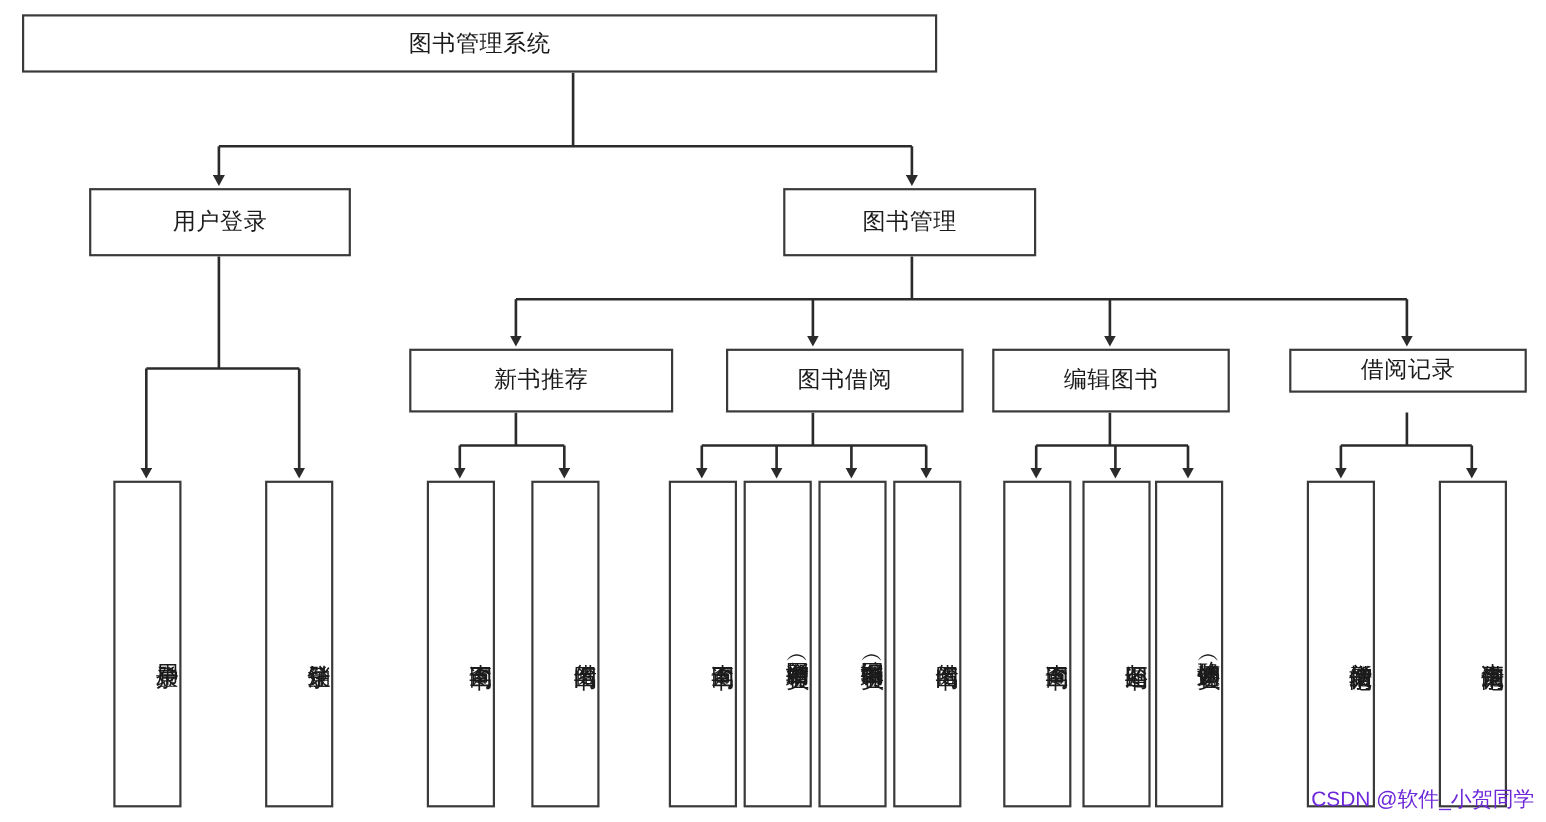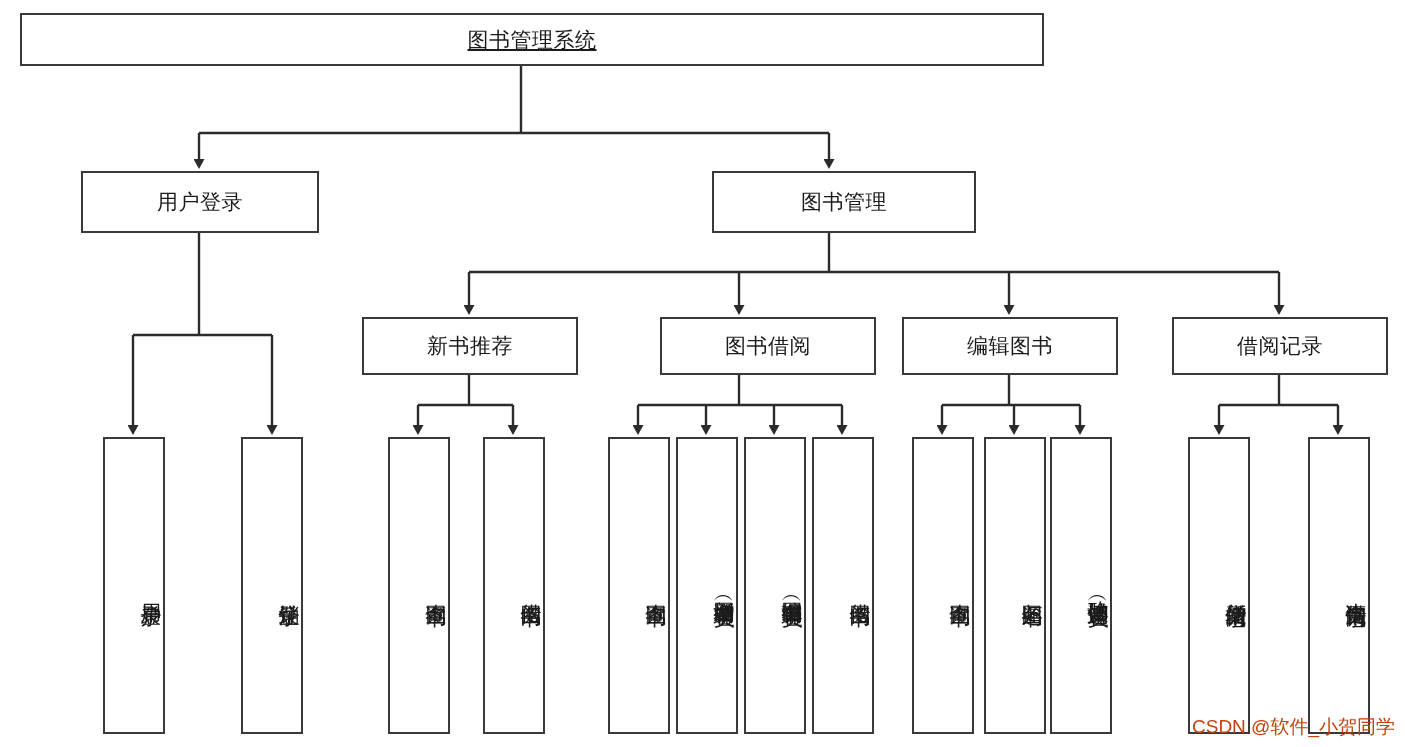--- a/index.html
+++ b/index.html
@@ -46,21 +46,21 @@
     writing-mode: vertical-rl;
     text-orientation: upright;
     white-space: nowrap;
     padding-top: 6px;
     align-items: flex-start;
     justify-content: center;
   }
   .watermark {
     position: absolute;
     font-size: 19px;
-    color: #c2410c;
+    color: #6d28d9;
     white-space: nowrap;
     pointer-events: none;
   }
 </style>
 </head>
 <body>
 
 <div id="diagram-root">
 
   <svg id="connectors" viewBox="0 0 1405 747" xmlns="http://www.w3.org/2000/svg">
@@ -118,29 +118,29 @@
     </g>
 
     <g stroke="#2b2b2b" stroke-width="2.4" fill="none">
       <path d="M1279,375 L1279,405"></path>
       <path d="M1219,405 L1338,405"></path>
       <path d="M1219,405 L1219,426" marker-end="url(#arrowhead)"></path>
       <path d="M1338,405 L1338,426" marker-end="url(#arrowhead)"></path>
     </g>
   </svg>
 
-  <div class="node node-h" id="root-node" style="left: 20px; top: 13px; width: 1024px; height: 53px; text-decoration: underline;">图书管理系统</div>
+  <div class="node node-h" id="root-node" style="left: 20px; top: 13px; width: 832px; height: 53px;">图书管理系统</div>
 
   <div class="node node-h" id="l2-0" style="left: 81px; top: 171px; width: 238px; height: 62px;">用户登录</div>
-  <div class="node node-h" id="l2-1" style="left: 712px; top: 171px; width: 264px; height: 62px;">图书管理</div>
+  <div class="node node-h" id="l2-1" style="left: 712px; top: 171px; width: 230px; height: 62px;">图书管理</div>
 
-  <div class="node node-h" id="l3-0" style="left: 362px; top: 317px; width: 216px; height: 58px;">新书推荐</div>
+  <div class="node node-h" id="l3-0" style="left: 372px; top: 317px; width: 240px; height: 58px;">新书推荐</div>
   <div class="node node-h" id="l3-1" style="left: 632px; top: 317px; width: 216px; height: 58px; margin-left: 28px;">图书借阅</div>
   <div class="node node-h" id="l3-2" style="left: 902px; top: 317px; width: 216px; height: 58px;">编辑图书</div>
-  <div class="node node-h" id="l3-3" style="left: 1172px; top: 317px; width: 216px; height: 58px;">借阅记录</div>
+  <div class="node node-h" id="l3-3" style="left: 1172px; top: 317px; width: 216px; height: 40px;">借阅记录</div>
 
   <div class="node node-v" style="left: 103px; top: 437px; width: 62px; height: 297px;">用户登录</div>
   <div class="node node-v" style="left: 241px; top: 437px; width: 62px; height: 297px;">注销登录</div>
   <div class="node node-v" style="left: 388px; top: 437px; width: 62px; height: 297px;">查询图书</div>
   <div class="node node-v" style="left: 483px; top: 437px; width: 62px; height: 297px;">借阅图书</div>
   <div class="node node-v" style="left: 608px; top: 437px; width: 62px; height: 297px;">查询图书</div>
   <div class="node node-v" style="left: 676px; top: 437px; width: 62px; height: 297px;">新增图书（管理员）</div>
   <div class="node node-v" style="left: 744px; top: 437px; width: 62px; height: 297px;">编辑图书（管理员）</div>
   <div class="node node-v" style="left: 812px; top: 437px; width: 62px; height: 297px;">借阅图书</div>
   <div class="node node-v" style="left: 912px; top: 437px; width: 62px; height: 297px;">查询图书</div>

